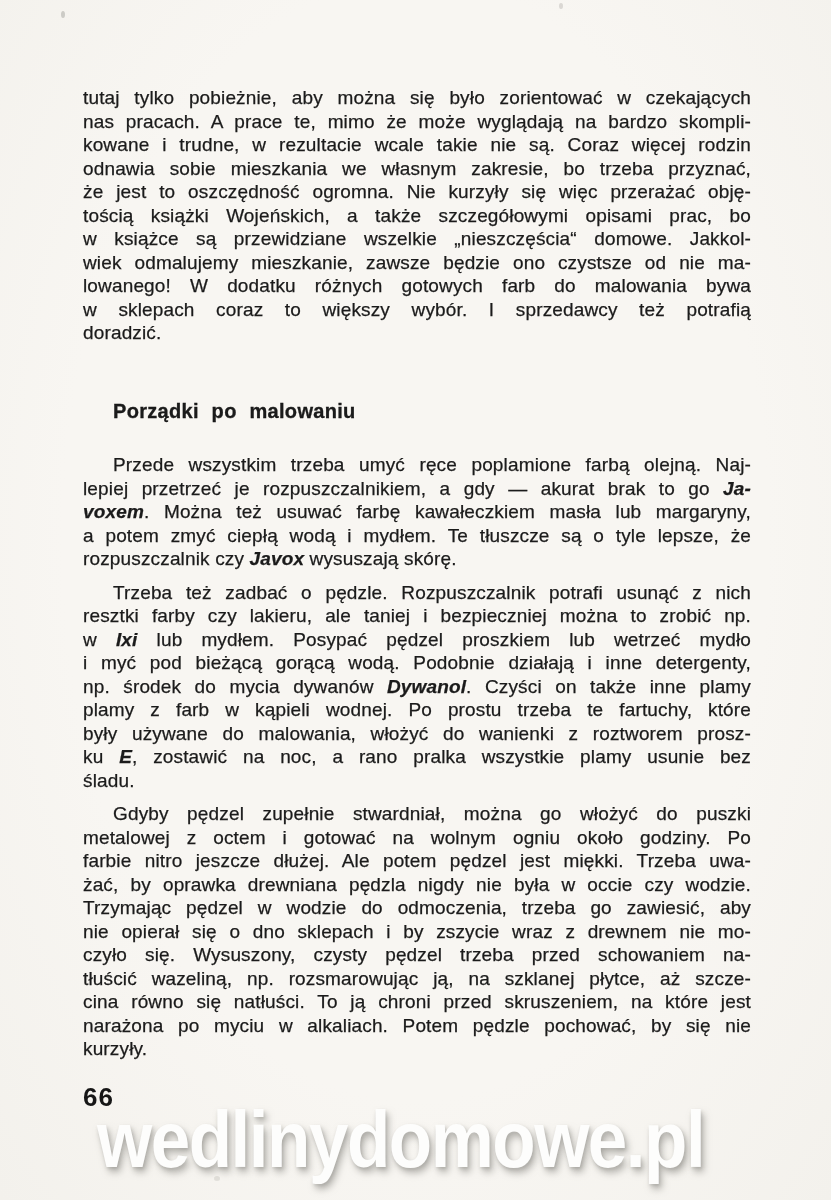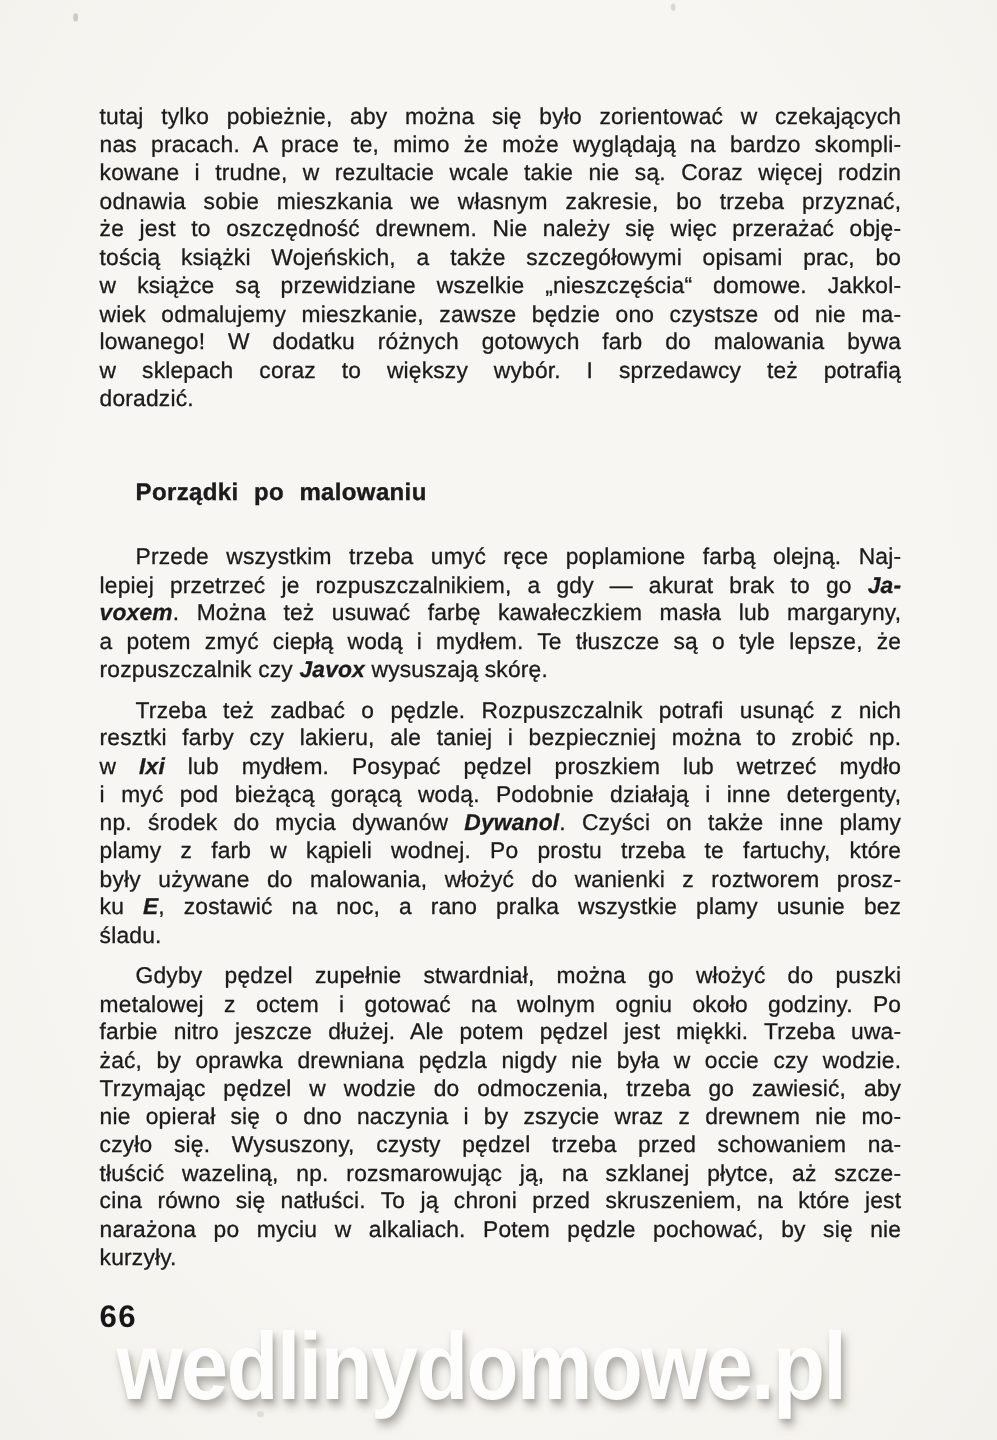--- a/index.html
+++ b/index.html
@@ -94,21 +94,21 @@
   <span class="speck s2"></span>
   <span class="speck s3"></span>
 
   <div class="text-column">
     <div id="para-before-heading">
         <div class="para">
           <div class="line">tutaj tylko pobieżnie, aby można się było zorientować w czekających</div>
           <div class="line">nas pracach. A prace te, mimo że może wyglądają na bardzo skompli-</div>
           <div class="line">kowane i trudne, w rezultacie wcale takie nie są. Coraz więcej rodzin</div>
           <div class="line">odnawia sobie mieszkania we własnym zakresie, bo trzeba przyznać,</div>
-          <div class="line">że jest to oszczędność drewnem. Nie należy się więc przerażać obję-</div>
+          <div class="line">że jest to oszczędność ogromna. Nie kurzyły się więc przerażać obję-</div>
           <div class="line">tością książki Wojeńskich, a także szczegółowymi opisami prac, bo</div>
           <div class="line">w książce są przewidziane wszelkie „nieszczęścia“ domowe. Jakkol-</div>
           <div class="line">wiek odmalujemy mieszkanie, zawsze będzie ono czystsze od nie ma-</div>
           <div class="line">lowanego! W dodatku różnych gotowych farb do malowania bywa</div>
           <div class="line">w sklepach coraz to większy wybór. I sprzedawcy też potrafią</div>
           <div class="line para-last">doradzić.</div>
         </div>
       </div>
     <h2 class="section-heading">Porządki po malowaniu</h2>
     <div id="para-after-heading">
@@ -129,21 +129,21 @@
           <div class="line">były używane do malowania, włożyć do wanienki z roztworem prosz-</div>
           <div class="line">ku <i>E</i>, zostawić na noc, a rano pralka wszystkie plamy usunie bez</div>
           <div class="line para-last">śladu.</div>
         </div>
         <div class="para indent">
           <div class="line">Gdyby pędzel zupełnie stwardniał, można go włożyć do puszki</div>
           <div class="line">metalowej z octem i gotować na wolnym ogniu około godziny. Po</div>
           <div class="line">farbie nitro jeszcze dłużej. Ale potem pędzel jest miękki. Trzeba uwa-</div>
           <div class="line">żać, by oprawka drewniana pędzla nigdy nie była w occie czy wodzie.</div>
           <div class="line">Trzymając pędzel w wodzie do odmoczenia, trzeba go zawiesić, aby</div>
-          <div class="line">nie opierał się o dno naczynia i by zszycie wraz z drewnem nie mo-</div>
+          <div class="line">nie opierał się o dno sklepach i by zszycie wraz z drewnem nie mo-</div>
           <div class="line">czyło się. Wysuszony, czysty pędzel trzeba przed schowaniem na-</div>
           <div class="line">tłuścić wazeliną, np. rozsmarowując ją, na szklanej płytce, aż szcze-</div>
           <div class="line">cina równo się natłuści. To ją chroni przed skruszeniem, na które jest</div>
           <div class="line">narażona po myciu w alkaliach. Potem pędzle pochować, by się nie</div>
           <div class="line para-last">kurzyły.</div>
         </div>
       </div>
   </div>
 
   <div class="page-number">66</div>

